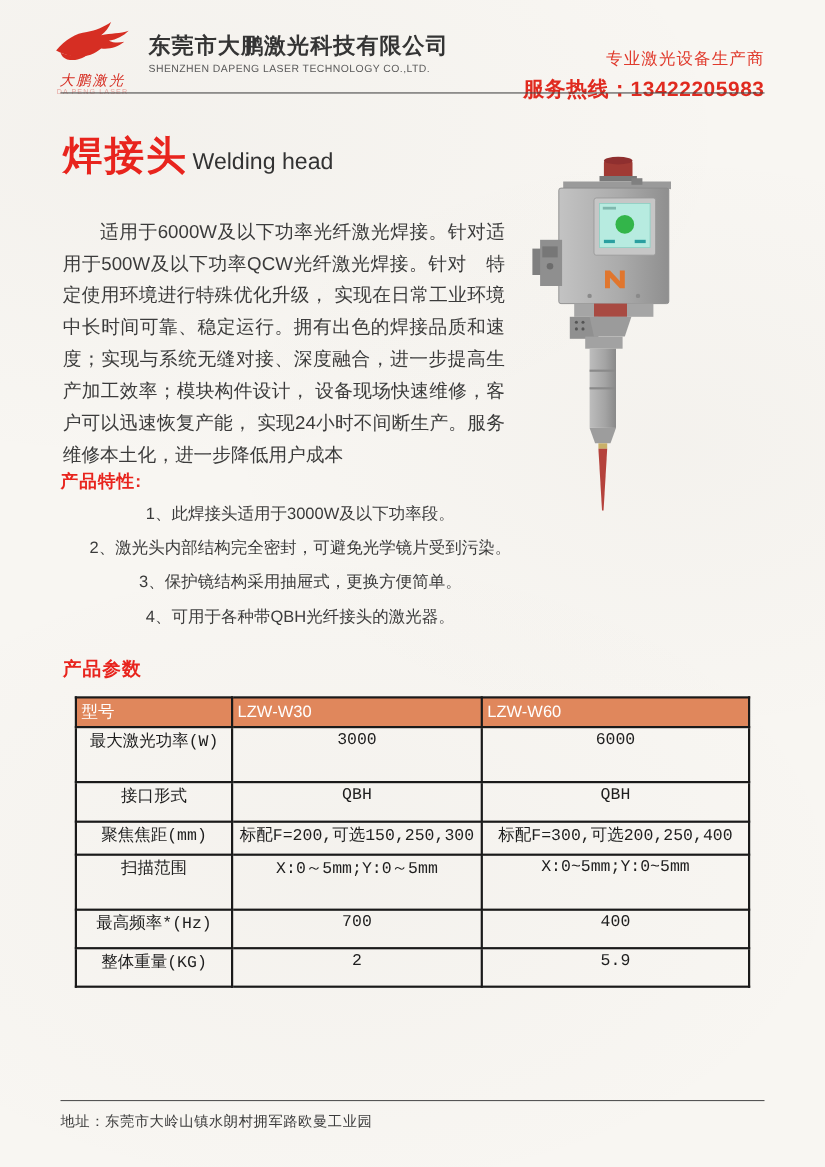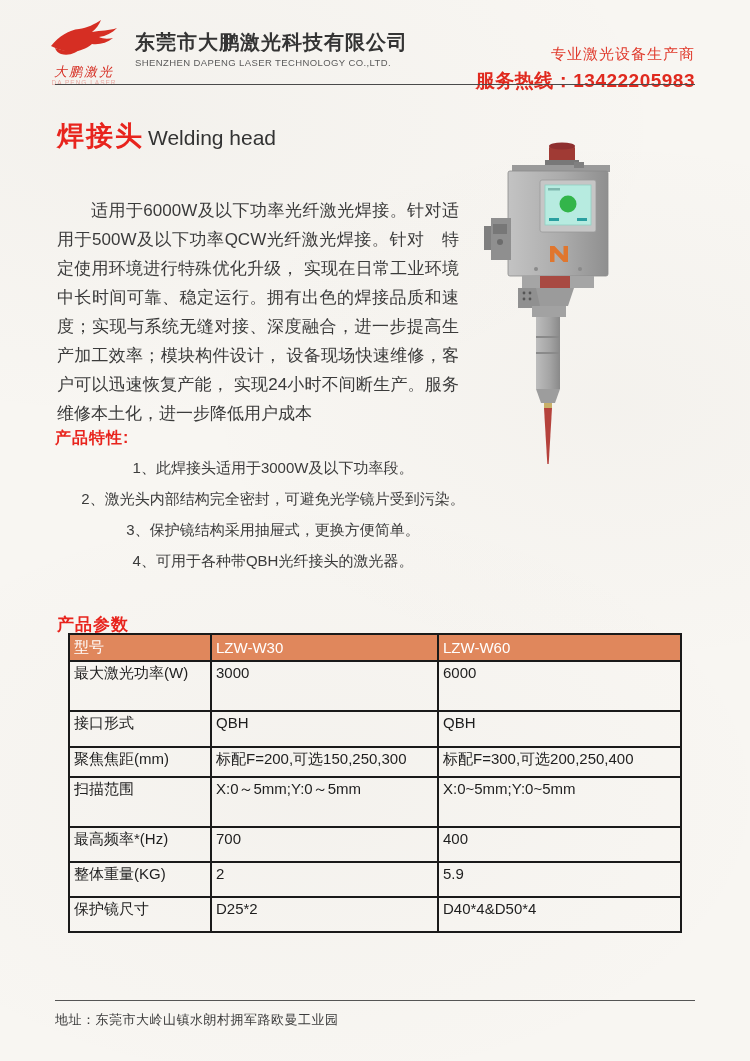--- a/index.html
+++ b/index.html
@@ -28,44 +28,44 @@
   .logo .brand-en{color:#e9a8a2;font-size:6.5px;letter-spacing:1px;line-height:9px;}
   .company{margin-left:12px;margin-top:12px;}
   .company-cn{font-size:20px;font-weight:bold;color:#343434;letter-spacing:1px;line-height:24px;}
   .company-en{font-size:9.5px;color:#5a5a5a;letter-spacing:0.4px;margin-top:3px;}
   .contact{margin-left:auto;text-align:right;margin-top:26px;}
   .tagline{color:#e03a2c;font-size:15px;letter-spacing:1px;line-height:20px;}
   .hotline{color:#e02a1f;font-size:19px;font-weight:bold;letter-spacing:0.5px;margin-top:4px;}
   .header-rule{position:absolute;top:84px;left:55px;width:640px;border-top:1.5px solid #4a4a4a;}
   
   .title{position:absolute;top:118px;left:57px;}
-  .title-cn{color:var(--accent);font-size:27px;font-weight:bold;letter-spacing:2px;}
+  .title-cn{color:var(--accent);font-size:36px;font-weight:bold;letter-spacing:2px;}
   .title-en{color:#333;font-size:21px;margin-left:4px;}
   
   .intro{position:absolute;top:196px;left:57px;width:402px;
     font-size:17px;line-height:29px;color:#3b3b3b;text-indent:2em;text-align:justify;}
   
   .device{position:absolute;top:140px;left:470px;width:200px;height:330px;}
   
   .features{position:absolute;top:428px;left:55px;width:430px;}
   .features-heading{color:var(--accent);font-size:16px;font-weight:bold;letter-spacing:1px;}
   .features ul{list-style:none;margin-top:10px;text-align:center;}
   .features li{font-size:15px;color:#3b3b3b;line-height:18px;margin:0 0 13px 6px;}
   
-  .params-heading{position:absolute;top:613px;left:57px;color:var(--accent);font-size:17px;font-weight:bold;letter-spacing:1px;}
+  .params-heading{position:absolute;top:597px;left:57px;color:var(--accent);font-size:17px;font-weight:bold;letter-spacing:1px;}
   table.specs{position:absolute;top:633px;left:68px;width:612px;border-collapse:collapse;table-layout:fixed;}
   table.specs col.c1{width:142px;}
   table.specs col.c2{width:227px;}
   table.specs col.c3{width:243px;}
   table.specs th{
     background:var(--thead-bg);color:#fff;font-weight:normal;font-size:15px;
     text-align:left;padding:3px 4px;height:26px;border:2px solid #1a1a1a;}
   table.specs td{
-    font-size:15px;color:#1e1e1e;vertical-align:top;text-align:left;
-    padding:2px 4px;border:2px solid #1a1a1a;}
+    font-size:15px;color:#1e1e1e;vertical-align:top;text-align:center;
+    padding:2px 4px;border:2px solid #1a1a1a;font-family:Liberation Mono, monospace;}
   table.specs tbody tr:nth-child(1) td{height:50px;}
   table.specs tbody tr:nth-child(2) td{height:36px;}
   table.specs tbody tr:nth-child(3) td{height:30px;}
   table.specs tbody tr:nth-child(4) td{height:50px;}
   table.specs tbody tr:nth-child(5) td{height:35px;}
   table.specs tbody tr:nth-child(6) td{height:35px;}
   table.specs tbody tr:nth-child(7) td{height:35px;}
   table.specs tbody tr:nth-child(8) td{height:35px;}
   
   .footer-rule{position:absolute;top:1000px;left:55px;width:640px;border-top:1.5px solid #555;}
@@ -210,24 +210,19 @@
         <tr>
           <td>最高频率*(Hz)</td>
           <td>700</td>
           <td>400</td>
         </tr>
         <tr>
           <td>整体重量(KG)</td>
           <td>2</td>
           <td>5.9</td>
         </tr>
-        <tr>
-          <td>保护镜尺寸</td>
-          <td>D25*2</td>
-          <td>D40*4&amp;D50*4</td>
-        </tr>
       </tbody>
   </table>
 
   <div class="footer-rule"></div>
   <div class="footer-address">地址：东莞市大岭山镇水朗村拥军路欧曼工业园</div>
 
 </div>
 
 </body></html>

